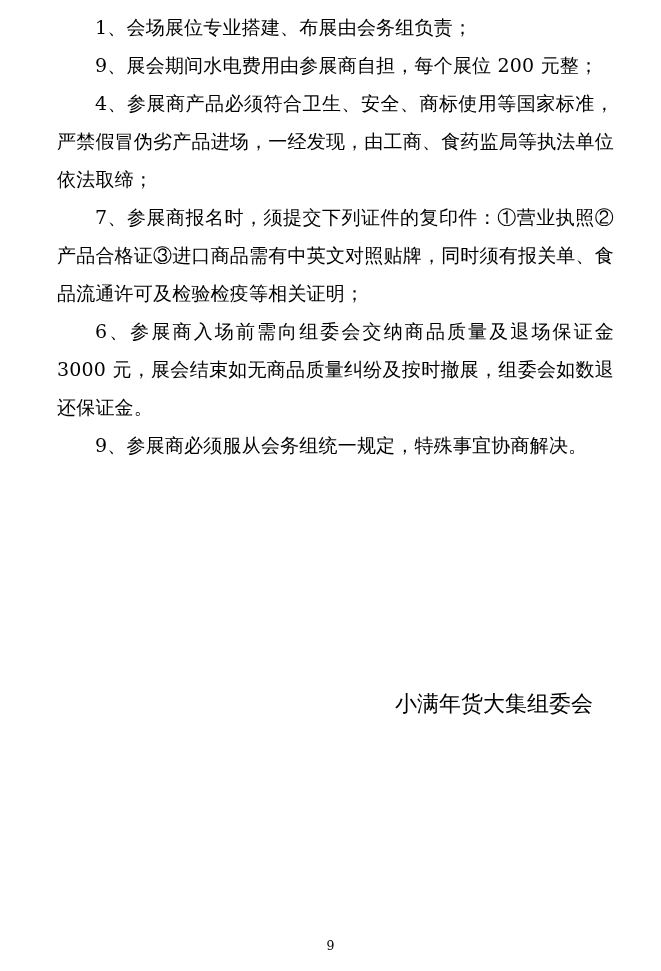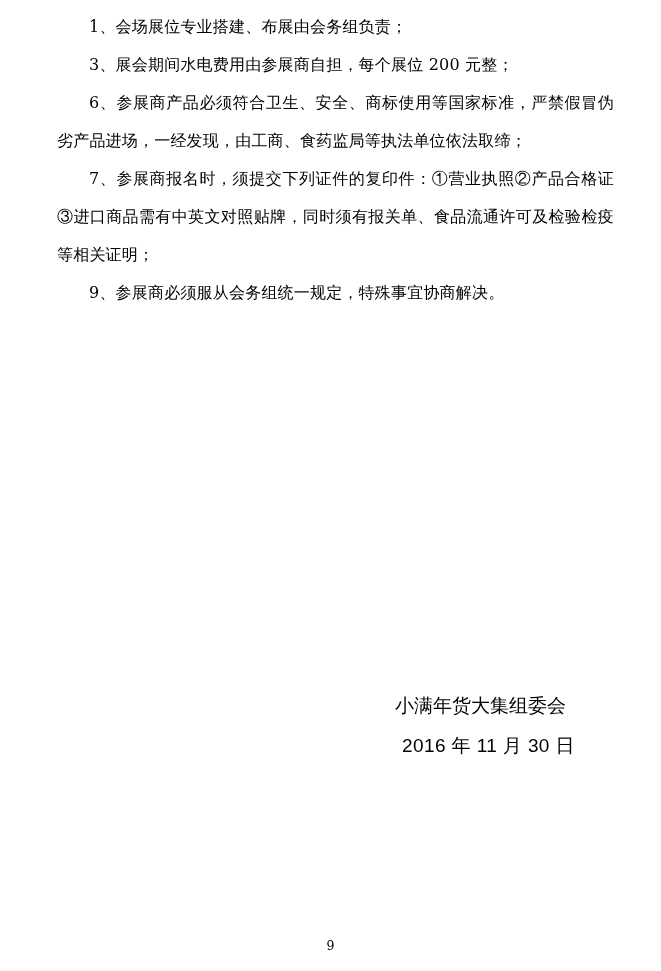--- a/index.html
+++ b/index.html
@@ -22,45 +22,45 @@
     padding: 0;
     overflow: hidden;
   }
   .content {
     position: absolute;
     left: 57px;
     top: 0px;
     width: 557px;
   }
   .para {
-    font-size: 16px;
+    font-size: 19px;
     line-height: 38px;
     text-align: justify;
     text-justify: inter-ideograph;
     margin: 0;
     text-indent: 2em;
     letter-spacing: 0.2px;
     font-family: "DejaVu Serif", "Liberation Serif", serif;
   }
   .para-first {
     margin-top: 8px;
   }
   .sig-block {
     position: absolute;
     left: 57px;
     top: 686px;
     width: 557px;
     text-align: left;
   }
   .sig-line {
-    font-size: 19px;
+    font-size: 22px;
     line-height: 40px;
     margin: 0;
     padding-left: 338px;
-    font-family: Liberation Sans, sans-serif;
+    font-family: Liberation Mono, monospace;
   }
   .sig-line.date {
     padding-left: 345px;
     letter-spacing: 0.4px;
   }
   .page-number {
     position: absolute;
     left: 0;
     top: 938px;
     width: 661px;
@@ -70,26 +70,26 @@
     color: #000000;
   }
 </style>
 </head>
 <body>
 
 <div class="page">
 
   <div class="content">
     <p class="para para-first">1、会场展位专业搭建、布展由会务组负责；</p>
-    <p class="para">3、展会期间水电费用由参展商自担，每个展位 200 元整；</p>
-    <p class="para">6、参展商产品必须符合卫生、安全、商标使用等国家标准，严禁假冒伪劣产品进场，一经发现，由工商、食药监局等执法单位依法取缔；</p>
+    <p class="para">9、展会期间水电费用由参展商自担，每个展位 200 元整；</p>
+    <p class="para">4、参展商产品必须符合卫生、安全、商标使用等国家标准，严禁假冒伪劣产品进场，一经发现，由工商、食药监局等执法单位依法取缔；</p>
     <p class="para">7、参展商报名时，须提交下列证件的复印件：①营业执照②产品合格证③进口商品需有中英文对照贴牌，同时须有报关单、食品流通许可及检验检疫等相关证明；</p>
+    <p class="para">6、参展商入场前需向组委会交纳商品质量及退场保证金 3000 元，展会结束如无商品质量纠纷及按时撤展，组委会如数退还保证金。</p>
     <p class="para">9、参展商必须服从会务组统一规定，特殊事宜协商解决。</p>
   </div>
 
   <div class="sig-block">
     <p class="sig-line">小满年货大集组委会</p>
-    <p class="sig-line date">2016 年 11 月 30 日</p>
   </div>
 
   <div class="page-number">9</div>
 
 </div>
 
 </body></html>

